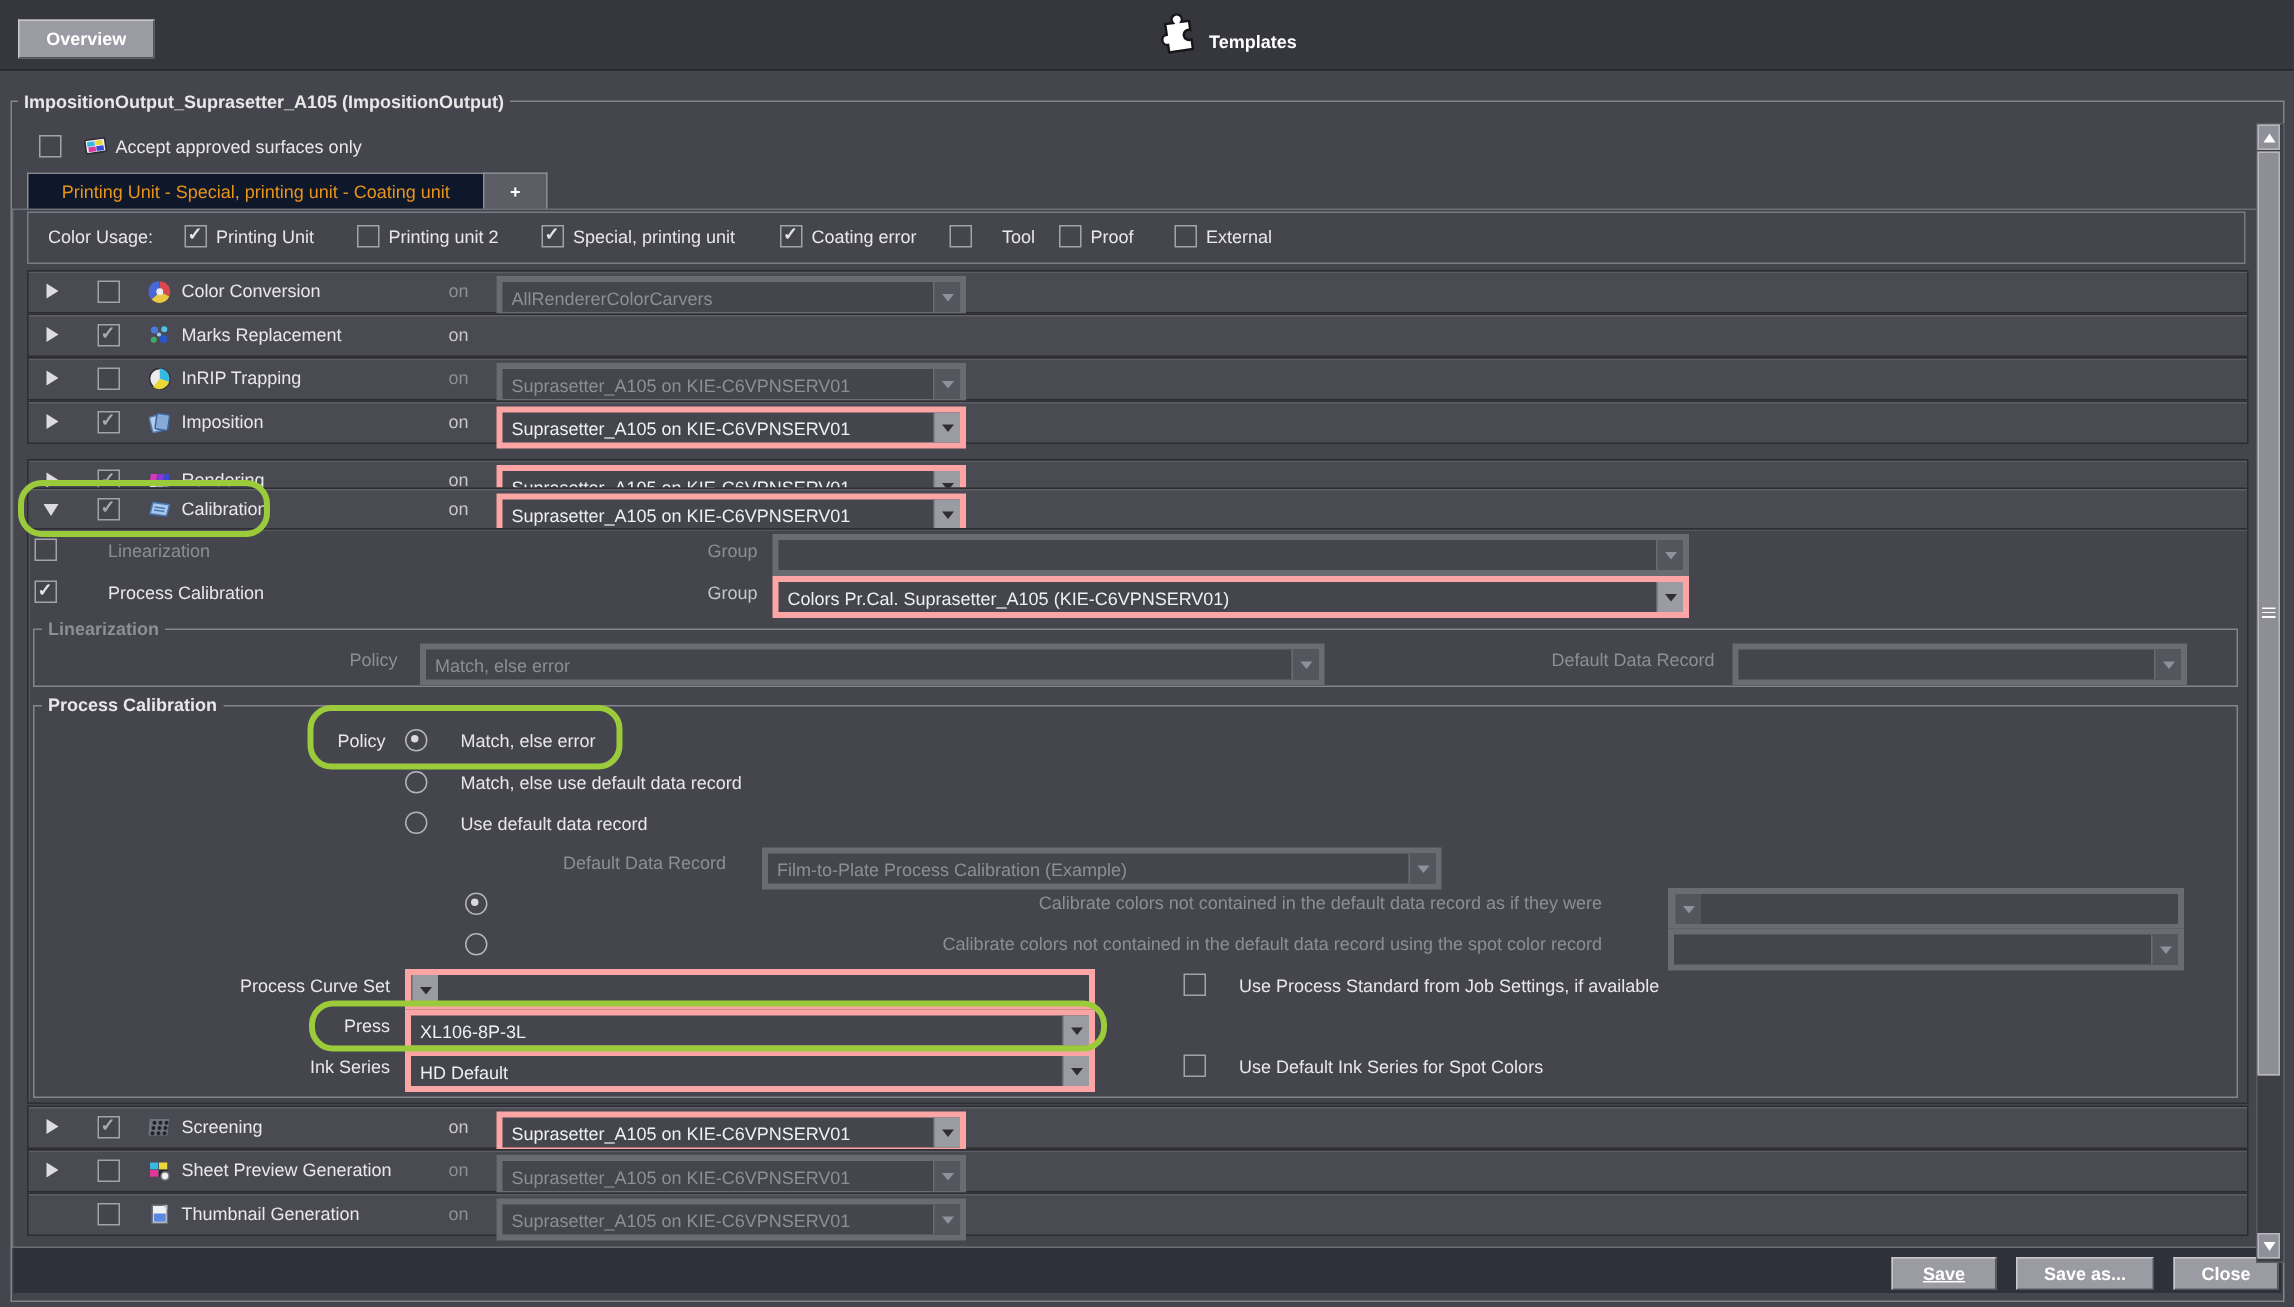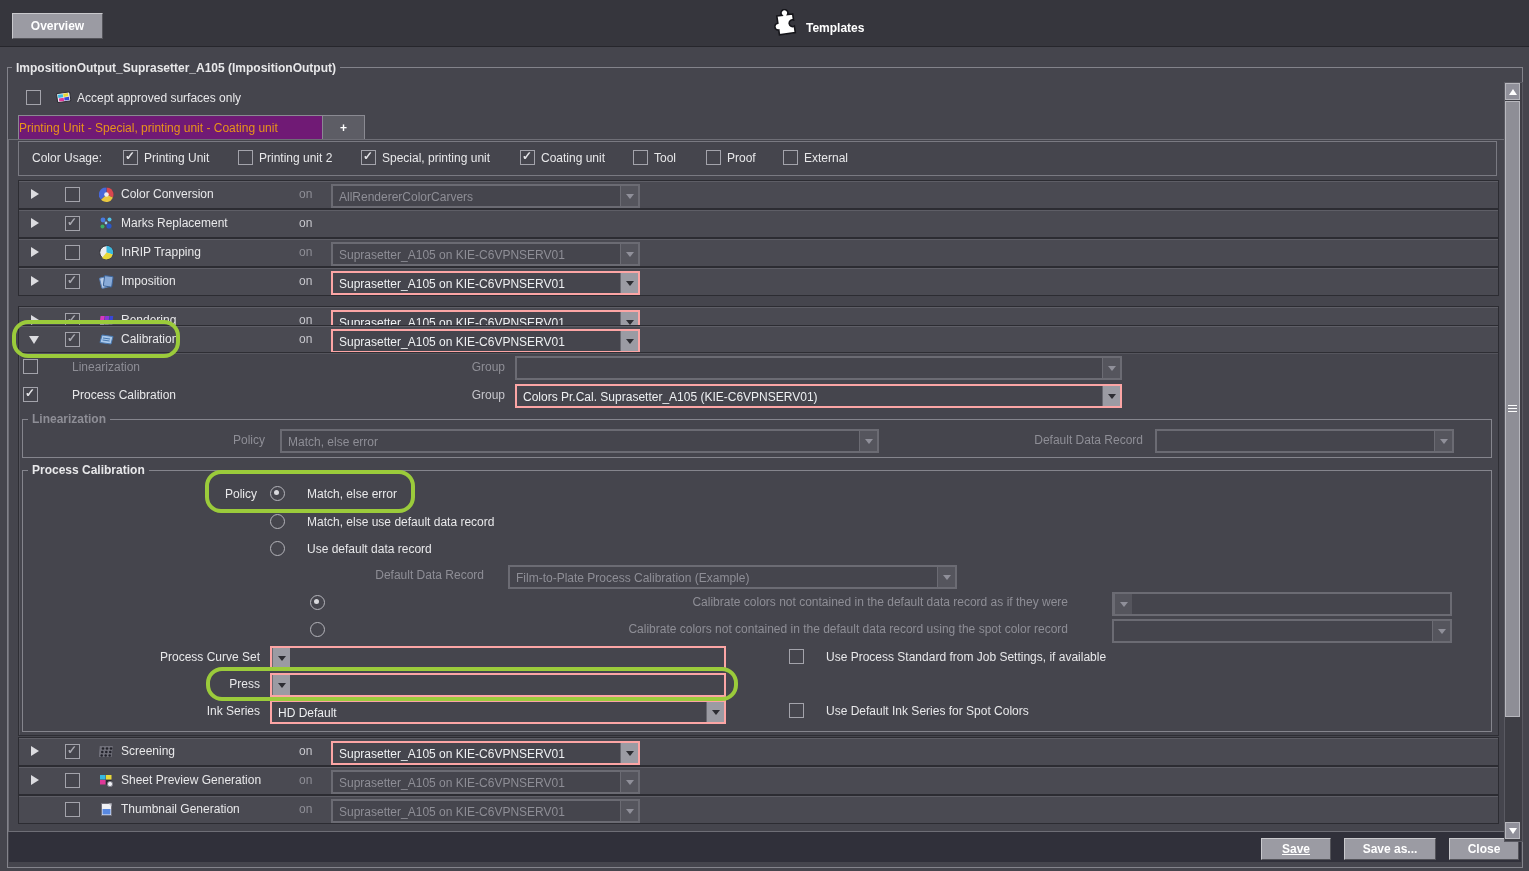--- a/index.html
+++ b/index.html
@@ -22,21 +22,21 @@
            border-right:1px solid #54545a;border-bottom:1px solid #54545a;cursor:default;}
 
   
   .cb{position:absolute;width:13px;height:13px;background:#45454d;border:1px solid #a3a3ab;}
   .cb.checked::after{content:"\2713";position:absolute;left:1px;top:-2px;font-size:12px;font-weight:bold;color:#a8a8b0;}
   .cb.checked.bright::after{color:#e4e4e8;}
   .radio{position:absolute;width:13px;height:13px;border:1px solid #b4b4ba;border-radius:50%;}
   .radio.selected::after{content:"";position:absolute;left:3px;top:3px;width:5px;height:5px;border-radius:50%;background:#d9d9dd;}
 
   
-  .dd{position:absolute;height:20px;background:#45454d;border:2px solid #fca5a5;display:flex;align-items:stretch;}
+  .dd{position:absolute;height:20px;background:#45454d;border:4px solid #fca5a5;display:flex;align-items:stretch;}
   .dd .dd-text{flex:1;padding:1px 6px 0 6px;color:#eef0f2;white-space:nowrap;overflow:hidden;display:flex;align-items:center;}
   .dd .dd-btn{width:17px;background:#9b9ba3;border-left:1px solid #6a6a72;display:flex;align-items:center;justify-content:center;}
   .dd .dd-btn::after{content:"";border-left:4px solid transparent;border-right:4px solid transparent;border-top:5px solid #2d2d33;}
   .dd.disabled{border-color:#6b6b73;}
   .dd.disabled .dd-text{color:#8e8e96;}
   .dd.disabled .dd-btn{background:#55555d;border-left-color:#6b6b73;}
   .dd.disabled .dd-btn::after{border-top-color:#90909a;}
 
   
   .tri-right{position:absolute;width:0;height:0;border-top:5px solid transparent;border-bottom:5px solid transparent;border-left:8px solid #dcdce0;}
@@ -89,42 +89,42 @@
   <g transform="rotate(-8 7 8)">
     <rect x="1" y="3.5" width="12.5" height="8.5" rx="1" fill="#f0f0f4" stroke="#2c2c34"></rect>
     <rect x="2.2" y="4.8" width="4.6" height="3" fill="#38b8e0"></rect>
     <rect x="7.2" y="4.5" width="4.6" height="3" fill="#e8d838"></rect>
     <rect x="2.6" y="8.2" width="4.6" height="3" fill="#e03898"></rect>
     <rect x="7.6" y="8" width="4.6" height="3" fill="#3848d8"></rect>
   </g>
 </svg>
 <span class="lbl w" style="left:77px;top:91px;">Accept approved surfaces only</span>
 
-<div class="abs" style="left:18px;top:115px;width:303px;height:24px;background:#701a75;
-     border:1px solid #8a8a92;border-bottom:none;display:flex;align-items:center;">
+<div class="abs" style="left:18px;top:115px;width:303px;height:24px;background:#0f172a;
+     border:1px solid #8a8a92;border-bottom:none;display:flex;align-items:center;justify-content:center;">
   <span style="color:#E8941A;">Printing Unit  -  Special, printing unit  -  Coating unit</span>
 </div>
 <div class="abs" style="left:322px;top:115px;width:41px;height:24px;background:#5d5d65;
      border:1px solid #8a8a92;border-bottom:none;display:flex;align-items:center;justify-content:center;">
   <span style="color:#ffffff;font-weight:bold;">+</span>
 </div>
 <div class="abs" style="left:8px;top:139px;width:1512px;height:691px;border:1px solid #6e6e76;"></div>
 
 <div class="abs" style="left:18px;top:141px;width:1477px;height:33px;border:1px solid #7a7a82;"></div>
 <span class="lbl w" style="left:32px;top:151px;">Color Usage:</span>
 <span class="cb checked bright" style="left:123px;top:150px;"></span>
 <span class="lbl w" style="left:144px;top:151px;">Printing Unit</span>
 <span class="cb" style="left:238px;top:150px;"></span>
 <span class="lbl w" style="left:259px;top:151px;">Printing unit 2</span>
 <span class="cb checked bright" style="left:361px;top:150px;"></span>
 <span class="lbl w" style="left:382px;top:151px;">Special, printing unit</span>
 <span class="cb checked bright" style="left:520px;top:150px;"></span>
-<span class="lbl w" style="left:541px;top:151px;">Coating unit</span>
+<span class="lbl w" style="left:541px;top:151px;">Coating error</span>
 <span class="cb" style="left:633px;top:150px;"></span>
-<span class="lbl w" style="left:654px;top:151px;">Tool</span>
+<span class="lbl w" style="left:668px;top:151px;">Tool</span>
 <span class="cb" style="left:706px;top:150px;"></span>
 <span class="lbl w" style="left:727px;top:151px;">Proof</span>
 <span class="cb" style="left:783px;top:150px;"></span>
 <span class="lbl w" style="left:804px;top:151px;">External</span>
 
 <div class="srow" style="top:180px;">
   <span class="tri-right" style="left:12px;top:8px;"></span>
   <span class="cb" style="left:46px;top:6px;"></span>
   <svg class="icon" width="15" height="15" viewBox="0 0 15 15">
     <circle cx="7.5" cy="7.5" r="7" fill="#2a2a30"></circle>
@@ -290,20 +290,21 @@
 
 <span class="lbl w r" style="left:100px;top:650px;width:160px;">Process Curve Set</span>
 <div class="dd" style="left:270px;top:646px;width:452px;">
     <span class="dd-btn"></span>
 </div>
 <span class="cb" style="left:789px;top:649px;"></span>
 <span class="lbl w" style="left:826px;top:650px;">Use Process Standard from Job Settings, if available</span>
 
 <span class="lbl w r" style="left:100px;top:677px;width:160px;">Press</span>
 <div class="dd" style="left:270px;top:673px;width:452px;">
+  <span class="dd-text">XL106-8P-3L</span>
     <span class="dd-btn"></span>
 </div>
 <div class="hl" style="left:206px;top:667px;width:524px;height:26px;"></div>
 
 <span class="lbl w r" style="left:100px;top:704px;width:160px;">Ink Series</span>
 <div class="dd" style="left:270px;top:700px;width:452px;">
   <span class="dd-text">HD Default</span>
     <span class="dd-btn"></span>
 </div>
 <span class="cb" style="left:789px;top:703px;"></span>

